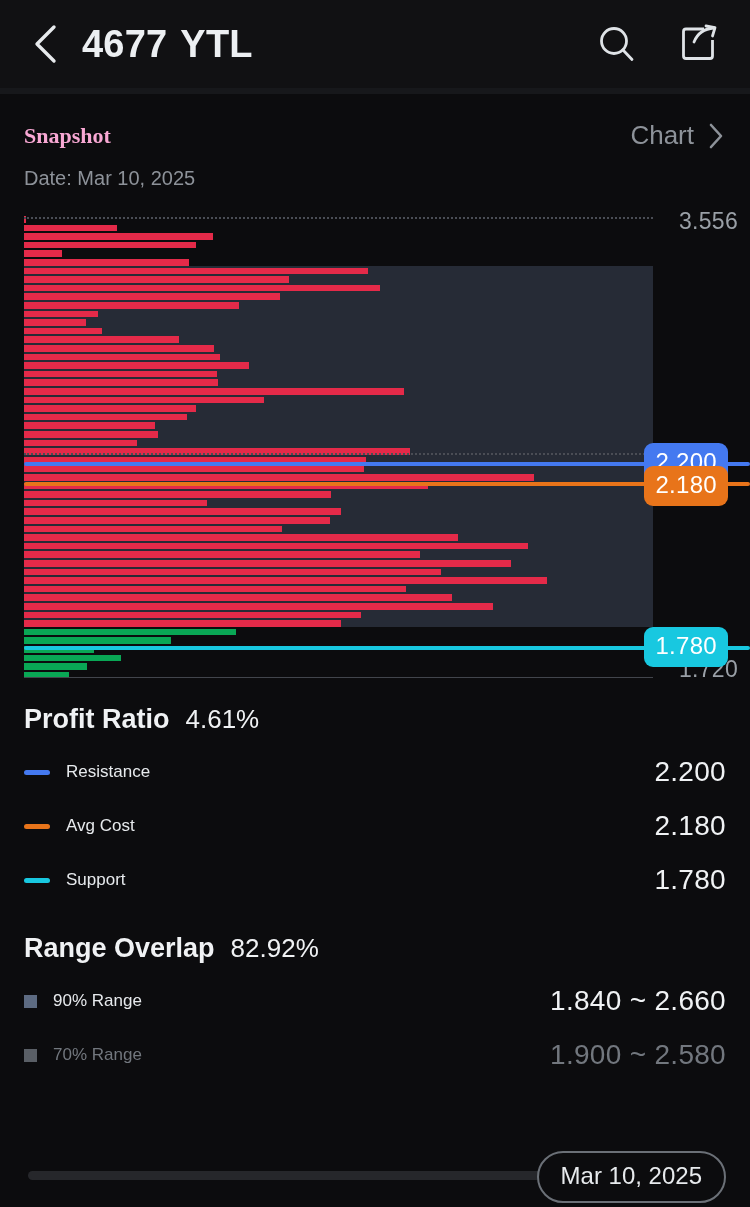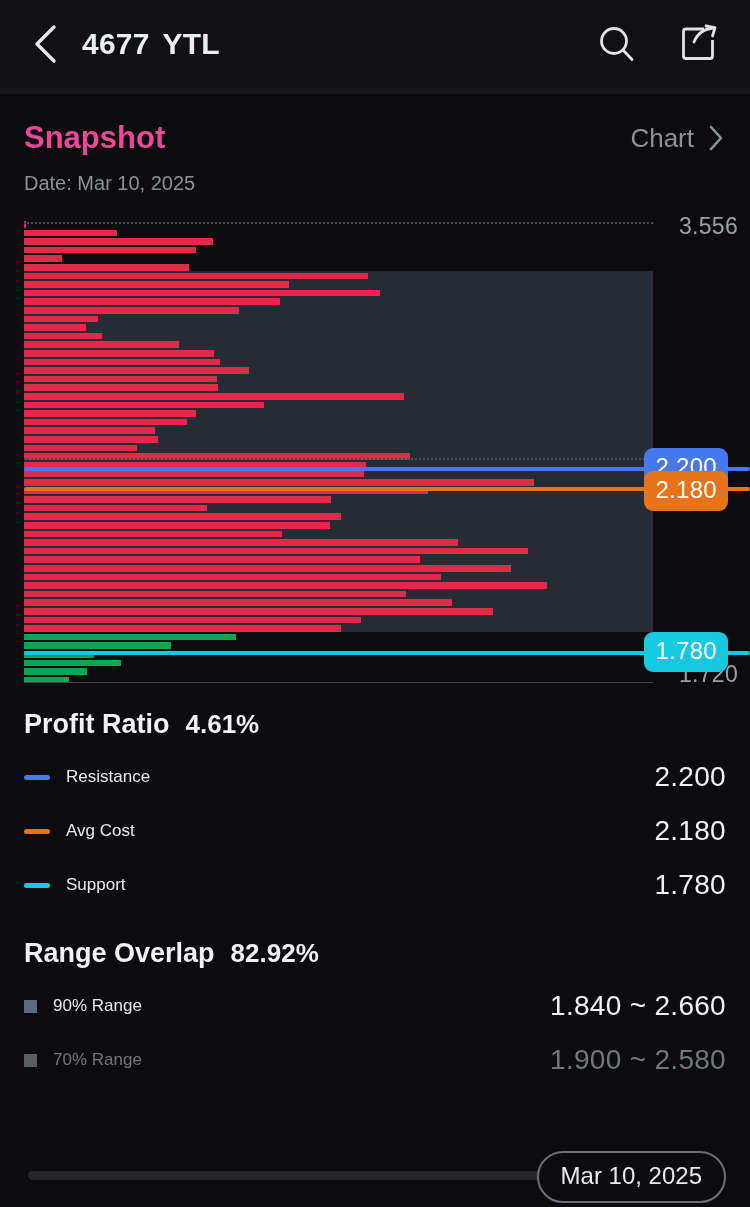--- a/index.html
+++ b/index.html
@@ -19,41 +19,41 @@
     display: flex; align-items: center;
     padding: 0 22px;
   }
   .back-btn {
     width: 46px; height: 56px;
     display: flex; align-items: center; justify-content: center;
     flex: 0 0 auto; cursor: pointer;
   }
   .head-text { margin-left: 14px; flex: 1 1 auto; }
   .head-title {
-    font-size: 30px; font-weight: 700; color: #eceff2;
+    font-size: 38px; font-weight: 700; color: #eceff2;
     letter-spacing: 0.2px; line-height: 1.12;
     display: flex; align-items: flex-start; gap: 13px;
   }
   .head-sub {
     margin-top: 5px;
     display: flex; align-items: center; gap: 9px;
     color: #11b24f; font-size: 22px; font-weight: 600;
   }
   .head-sub .arrow-up { font-size: 16px; line-height: 1; position: relative; top: -1px; }
   .head-icons { display: flex; align-items: center; gap: 36px; margin-right: 6px; }
   .icon-btn { width: 46px; height: 46px; display:flex; align-items:center; justify-content:center; cursor: pointer; }
 
   .header-divider { height: 6px; background: #17181b; }
 
   
   .section-head {
     display: flex; align-items: center; justify-content: space-between;
     padding: 26px 24px 0 24px;
   }
-  .snapshot-title { font-size: 31px; font-weight: 700; color: #ec4899; }
+  .snapshot-title { font-size: 22px; font-weight: 700; color: #f9a8d4; font-family: Liberation Serif, serif; }
   .chart-link {
     display: flex; align-items: center; gap: 12px;
     color: #8d9299; font-size: 26px; cursor: pointer;
   }
   .date-line {
     padding: 16px 24px 0 24px;
     color: #8d9299; font-size: 20px;
   }
 
   
@@ -95,21 +95,21 @@
     letter-spacing: 0.3px; white-space: nowrap;
   }
 
   
   .stats { padding: 0 24px; margin-top: 22px; }
   .stat-head {
     display: flex; align-items: baseline; gap: 16px;
     font-size: 27px; font-weight: 700; color: #f0f2f4;
     margin-bottom: 10px;
   }
-  .stat-head .val { font-size: 26px; font-weight: 700; }
+  .stat-head .val { font-size: 26px; font-weight: 400; }
   .stat-row {
     display: flex; align-items: center; justify-content: space-between;
     height: 54px;
   }
   .stat-left { display: flex; align-items: center; gap: 16px; }
   .swatch-line { width: 26px; height: 5px; border-radius: 3px; flex: 0 0 auto; }
   .swatch-sq { width: 13px; height: 13px; flex: 0 0 auto; }
   .stat-label { font-size: 17px; color: #e7eaed; }
   .stat-value { font-size: 28px; color: #f0f2f4; letter-spacing: 0.3px; }
   .muted .stat-label, .muted .stat-value { color: #72777e; }

